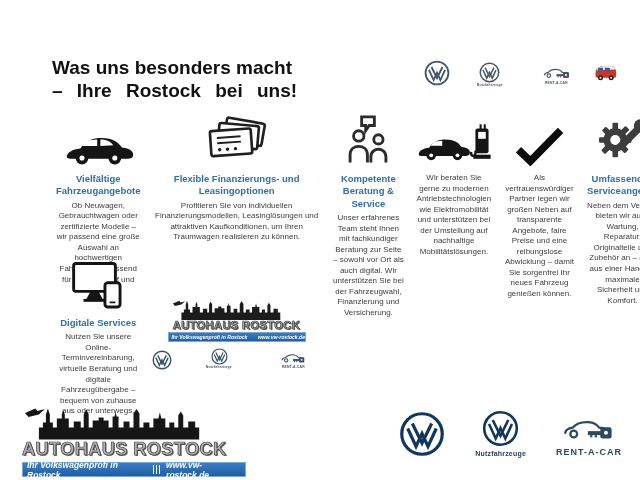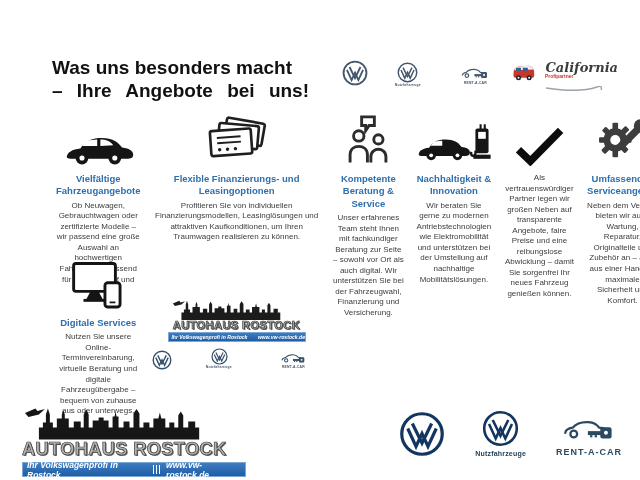--- a/index.html
+++ b/index.html
@@ -107,21 +107,21 @@
       <circle cx="29" cy="23" r="4" fill="#222"></circle>
         <circle cx="29" cy="23" r="1.6" fill="#fff"></circle>
     </symbol>
   </defs>
 </svg>
 
 <div class="page">
 
   <div class="headline">
     <div class="l1">Was uns besonders macht</div>
-    <div class="l2">– Ihre Angebote bei uns!</div>
+    <div class="l2">– Ihre Rostock bei uns!</div>
   </div>
 
   <div class="header-logos">
     <div class="hl-item">
       <svg class="vw-sm">
           <use href="#vw-logo"></use>
         </svg>
     </div>
     <div class="hl-item">
       <svg class="vw-xs">
@@ -132,27 +132,20 @@
     <div class="hl-item">
       <svg class="rent-xs">
           <use href="#rentcar-sym"></use>
         </svg>
       <div class="caption-tiny">RENT-A-CAR</div>
     </div>
     <div class="hl-item">
       <svg class="camper-xs">
           <use href="#camper-sym"></use>
         </svg>
-    </div>
-    <div class="california">
-      <div class="cal-name">California</div>
-      <div class="cal-sub">Profipartner</div>
-      <svg class="cal-swoosh" viewBox="0 0 62 9">
-        <path d="M1 4 Q35 9 52 3 q6 -2 4 3" fill="none" stroke="#9aa4ad" stroke-width="1.4"></path>
-      </svg>
     </div>
   </div>
 
   <div class="grid">
 
     <div class="cell">
       <div class="icon-box">
         <svg class="ic ic-car" viewBox="0 0 90 50">
           <path d="M6 39 c0 -6 7 -10 17 -11 c6 -10 15 -13 27 -13 c13 0 20 5 25 12 c10 1 14 5 14 9 c0 4 -3 5 -8 5 l-67 0 c-6 0 -8 -1 -8 -2 z" fill="#151515"></path>
           <path d="M30 18 l14 -1 0 8 -19 0 z" fill="#fff"></path>
@@ -210,21 +203,20 @@
           <circle cx="60" cy="45" r="7" fill="#151515"></circle>
             <circle cx="60" cy="45" r="2.8" fill="#fff"></circle>
           <path d="M80 40 c-2 8 8 8 6 -2" fill="none" stroke="#151515" stroke-width="3.5"></path>
           <rect x="86" y="6" width="19" height="36" rx="3" fill="#151515"></rect>
           <rect x="90" y="11" width="11" height="10" fill="#fff"></rect>
           <rect x="83" y="44" width="25" height="6" fill="#151515"></rect>
           <rect x="92" y="0" width="3" height="7" fill="#151515"></rect>
             <rect x="98" y="0" width="3" height="7" fill="#151515"></rect>
         </svg>
       </div>
-      <div class="f-title">Nachhaltigkeit &amp; Innovation</div>
       <div class="f-text">Wir beraten Sie gerne zu modernen Antriebstechnologien wie Elektromobilität und unterstützen bei der Umstellung auf nachhaltige Mobilitätslösungen.</div>
     </div>
 
     <div class="cell">
       <div class="icon-box">
         <svg class="ic ic-check" viewBox="0 0 100 70">
           <path d="M12 42 L34 63 L90 6" fill="none" stroke="#0c0c0c" stroke-width="14"></path>
         </svg>
       </div>
       <div class="f-text">Als vertrauenswürdiger Partner legen wir großen Neben auf transparente Angebote, faire Preise und eine reibungslose Abwicklung – damit Sie sorgenfrei Ihr neues Fahrzeug genießen können.</div>

